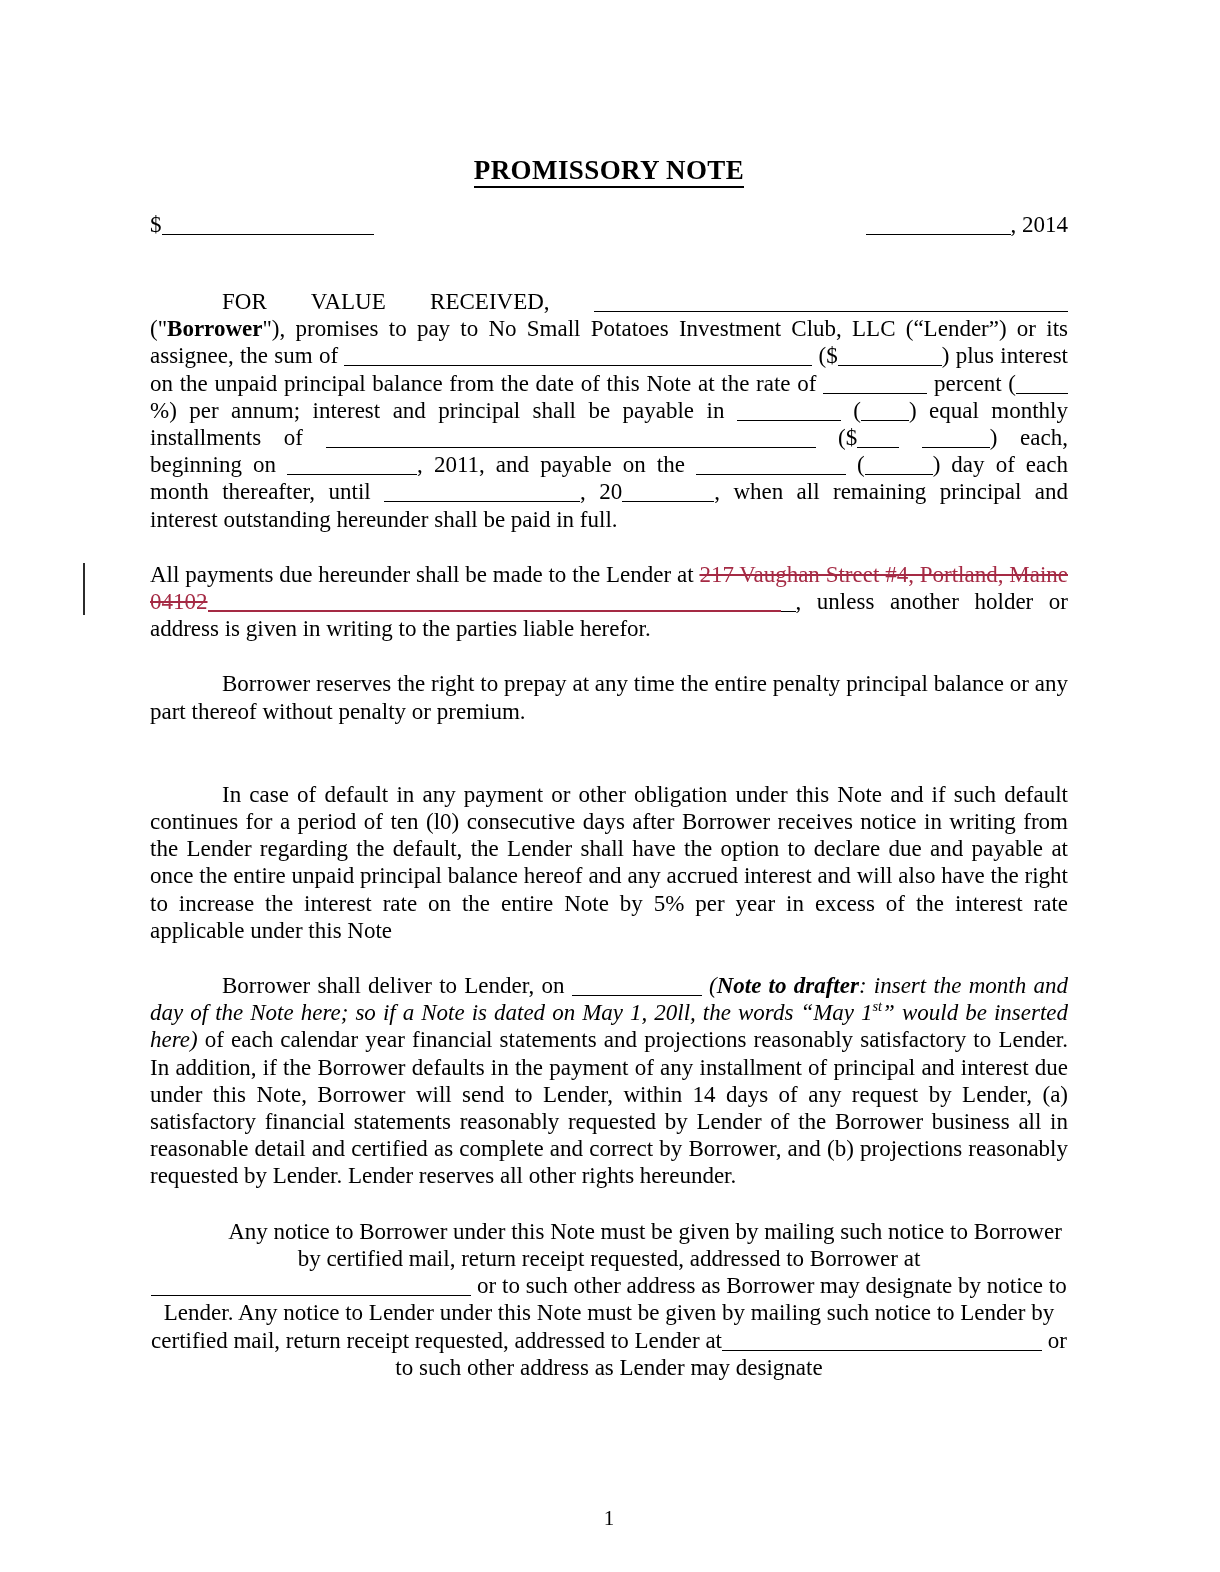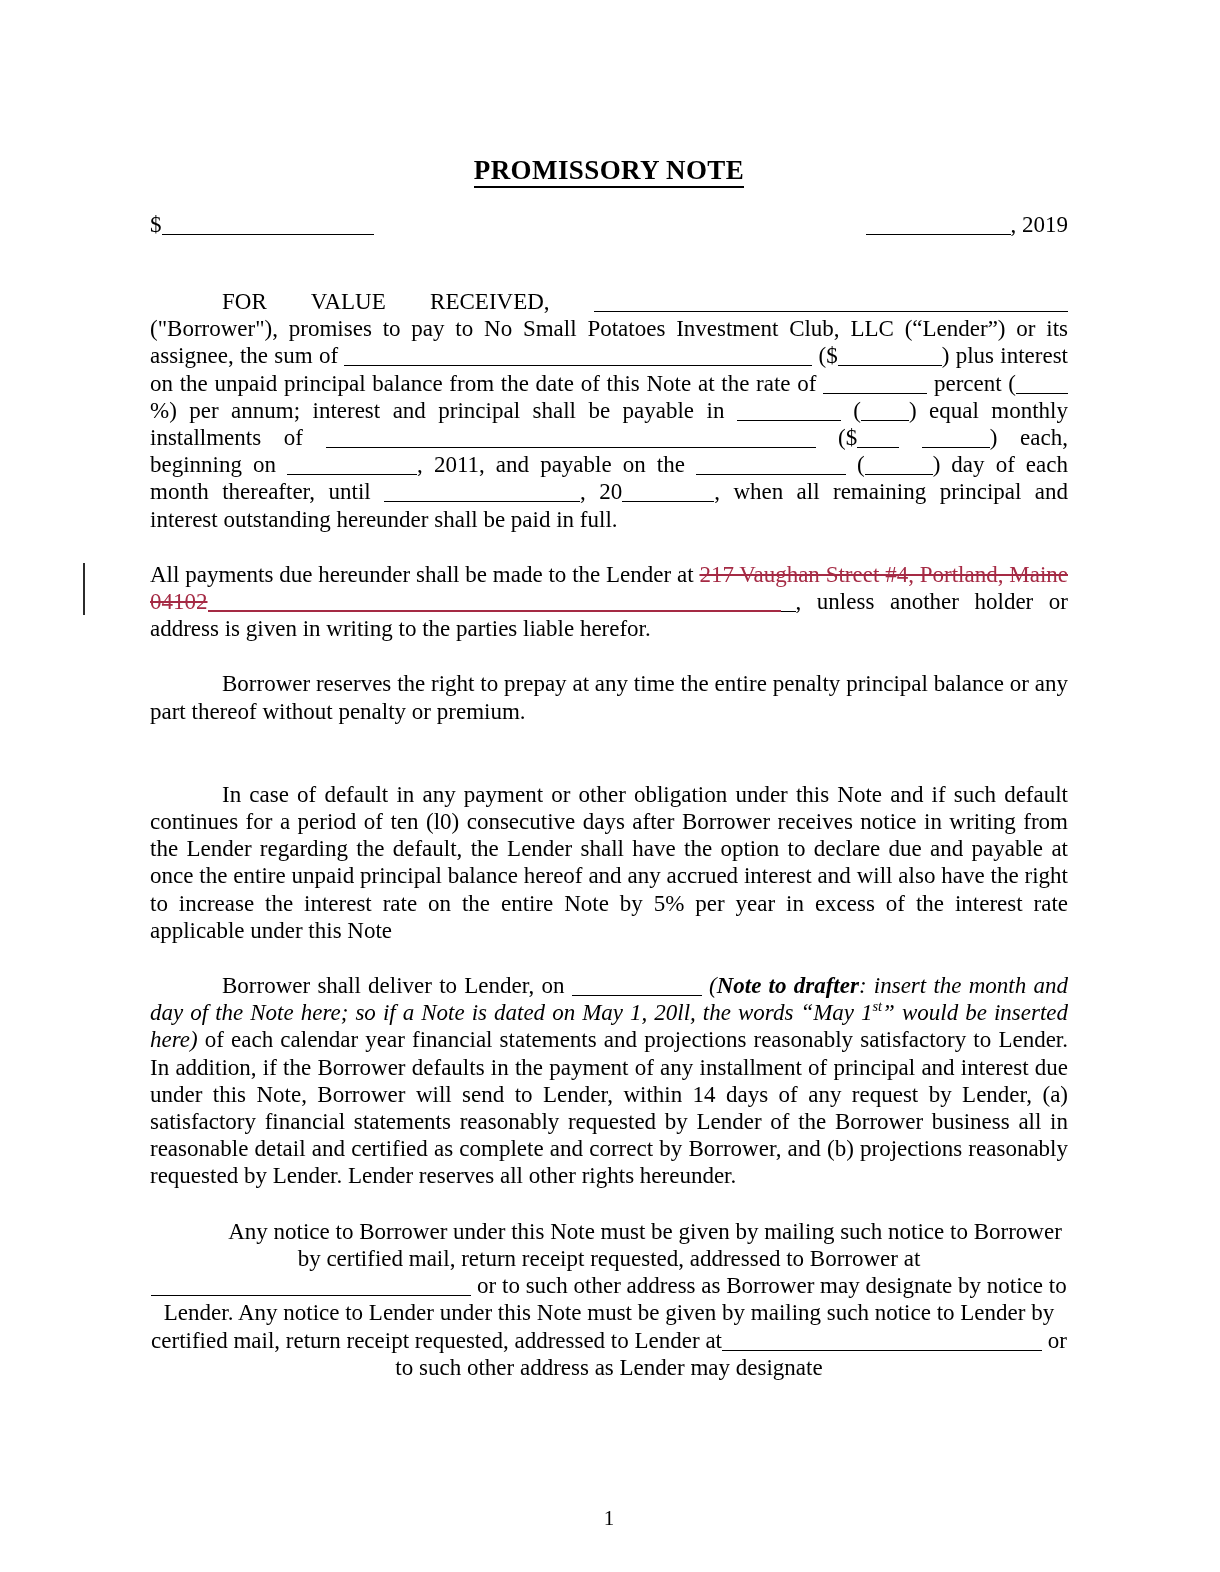--- a/index.html
+++ b/index.html
@@ -99,21 +99,21 @@
     text-align: center;
   }
   .gap-md { height: 28px; }
 
   .strike-red {
     color: #A52A44;
     text-decoration: line-through;
     text-decoration-color: #A52A44;
     text-decoration-thickness: 2px;
   }
-  b.inline-b { font-weight: normal; }
+  b.inline-b { font-weight: bold; }
   i.inline-i { font-style: italic; }
   .bi { font-weight: bold; font-style: italic; }
   sup.ord { font-size: 0.62em; vertical-align: super; line-height: 0; }
 
   
   .change-bar {
     position: absolute;
     left: -67px;
     width: 0;
     border-left: 2.2px solid #2b2b2b;
@@ -137,21 +137,21 @@
 
     <div class="doc-title">
       <span>PROMISSORY NOTE</span>
     </div>
 
     <div class="header-row">
       <div class="hdr-amount">
         <span>$</span><span class="bl" style="width:212px"></span>
       </div>
       <div class="hdr-date">
-        <span class="bl" style="width:145px"></span><span>, 2019</span>
+        <span class="bl" style="width:145px"></span><span>, 2014</span>
       </div>
     </div>
 
     <div class="body">
 
       <p class="para indent"><span>FOR VALUE RECEIVED, </span><span class="bl" style="width:474px"></span><span>("</span><b class="inline-b">Borrower</b><span>"), promises to pay to  No Small Potatoes Investment Club, LLC (“Lender”) or its assignee, the sum of </span><span class="bl" style="width:468px"></span><span> ($</span><span class="bl" style="width:104px"></span><span>) plus interest on the unpaid principal balance from the date of this Note at the rate of </span><span class="bl" style="width:104px"></span><span> percent (</span><span class="bl" style="width:52px"></span><span>%) per annum; interest and principal shall be payable in </span><span class="bl" style="width:104px"></span><span> (</span><span class="bl" style="width:48px"></span><span>) equal monthly installments of </span><span class="bl" style="width:490px"></span><span> ($</span><span class="bl" style="width:42px"></span> <span class="bl" style="width:68px"></span><span>) each, beginning on </span><span class="bl" style="width:130px"></span><span>, 2011, and payable on the </span><span class="bl" style="width:150px"></span><span> (</span><span class="bl" style="width:68px"></span><span>) day of each month thereafter, until </span><span class="bl" style="width:196px"></span><span>, 20</span><span class="bl" style="width:30px"></span><span class="bl" style="width:62px"></span><span>, when all remaining principal and interest outstanding hereunder shall be paid in full.</span></p>
 
       <div class="gap-md"></div>
 
       <p class="para" style="position:relative;"><span class="change-bar" style="top:2px;height:52px;"></span><span>All payments due hereunder shall be made to the Lender at </span><span class="strike-red">217 Vaughan Street #4, Portland, Maine  04102</span><span class="bl-red" style="width:573px"></span><span class="bl" style="width:15px"></span><span>, unless another holder or address is given in writing to the parties liable herefor.</span></p>

